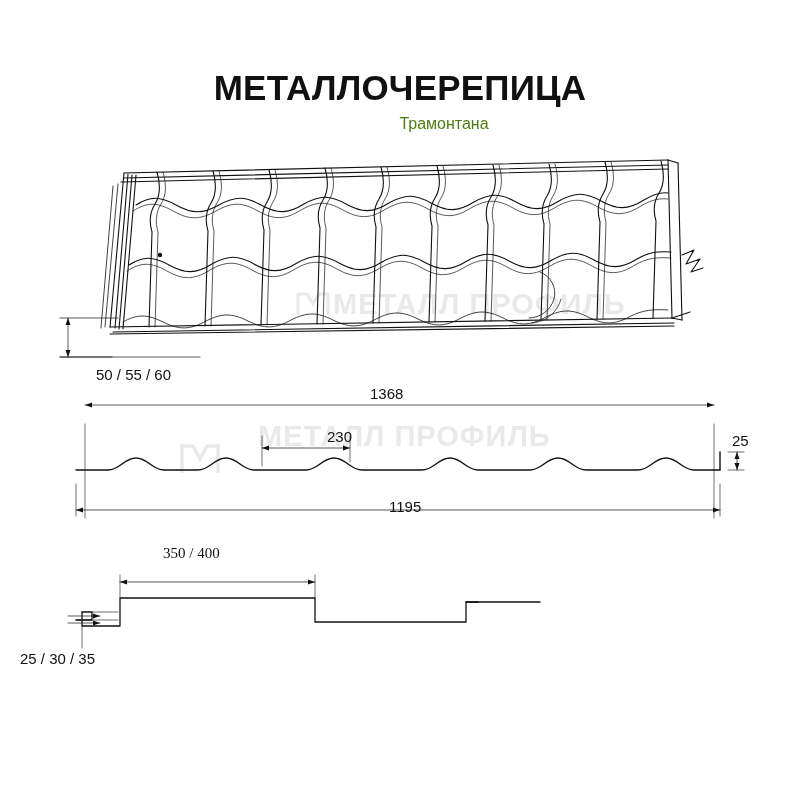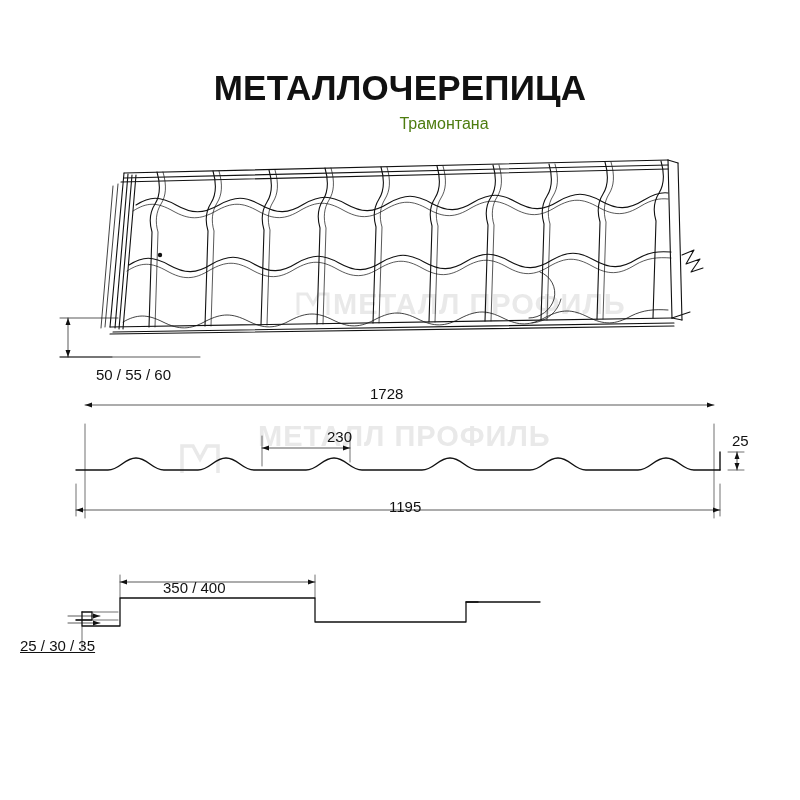--- a/index.html
+++ b/index.html
@@ -218,18 +218,18 @@
         <path d="M100 616 L68 616"></path>
         <path d="M100 616 l-7 -2.5 l0 5 z" fill="#111111" stroke="none"></path>
         <path d="M100 623 L68 623"></path>
         <path d="M100 623 l-7 -2.5 l0 5 z" fill="#111111" stroke="none"></path>
       </g>
     </g>
   </g>
 </svg>
 
 <div class="dim-label" style="left:80px; top:366px;margin-left:16px;">50 / 55 / 60</div>
-<div class="dim-label" style="left:370px; top:385px;">1728</div>
+<div class="dim-label" style="left:370px; top:385px;">1368</div>
 <div class="dim-label" style="left:304px; top:428px;margin-left:23px;">230</div>
 <div class="dim-label" style="left:732px; top:432px;text-align:center;">25</div>
 <div class="dim-label" style="left:366px; top:498px;margin-left:23px;">1195</div>
-<div class="dim-label" style="left:163px; top:579px;">350 / 400</div>
-<div class="dim-label" style="left:20px; top:637px;text-decoration:underline;">25 / 30 / 35</div>
+<div class="dim-label" style="left:163px; top:545px;font-family:Liberation Serif, serif;">350 / 400</div>
+<div class="dim-label" style="left:20px; top:650px;">25 / 30 / 35</div>
 
 </body></html>

